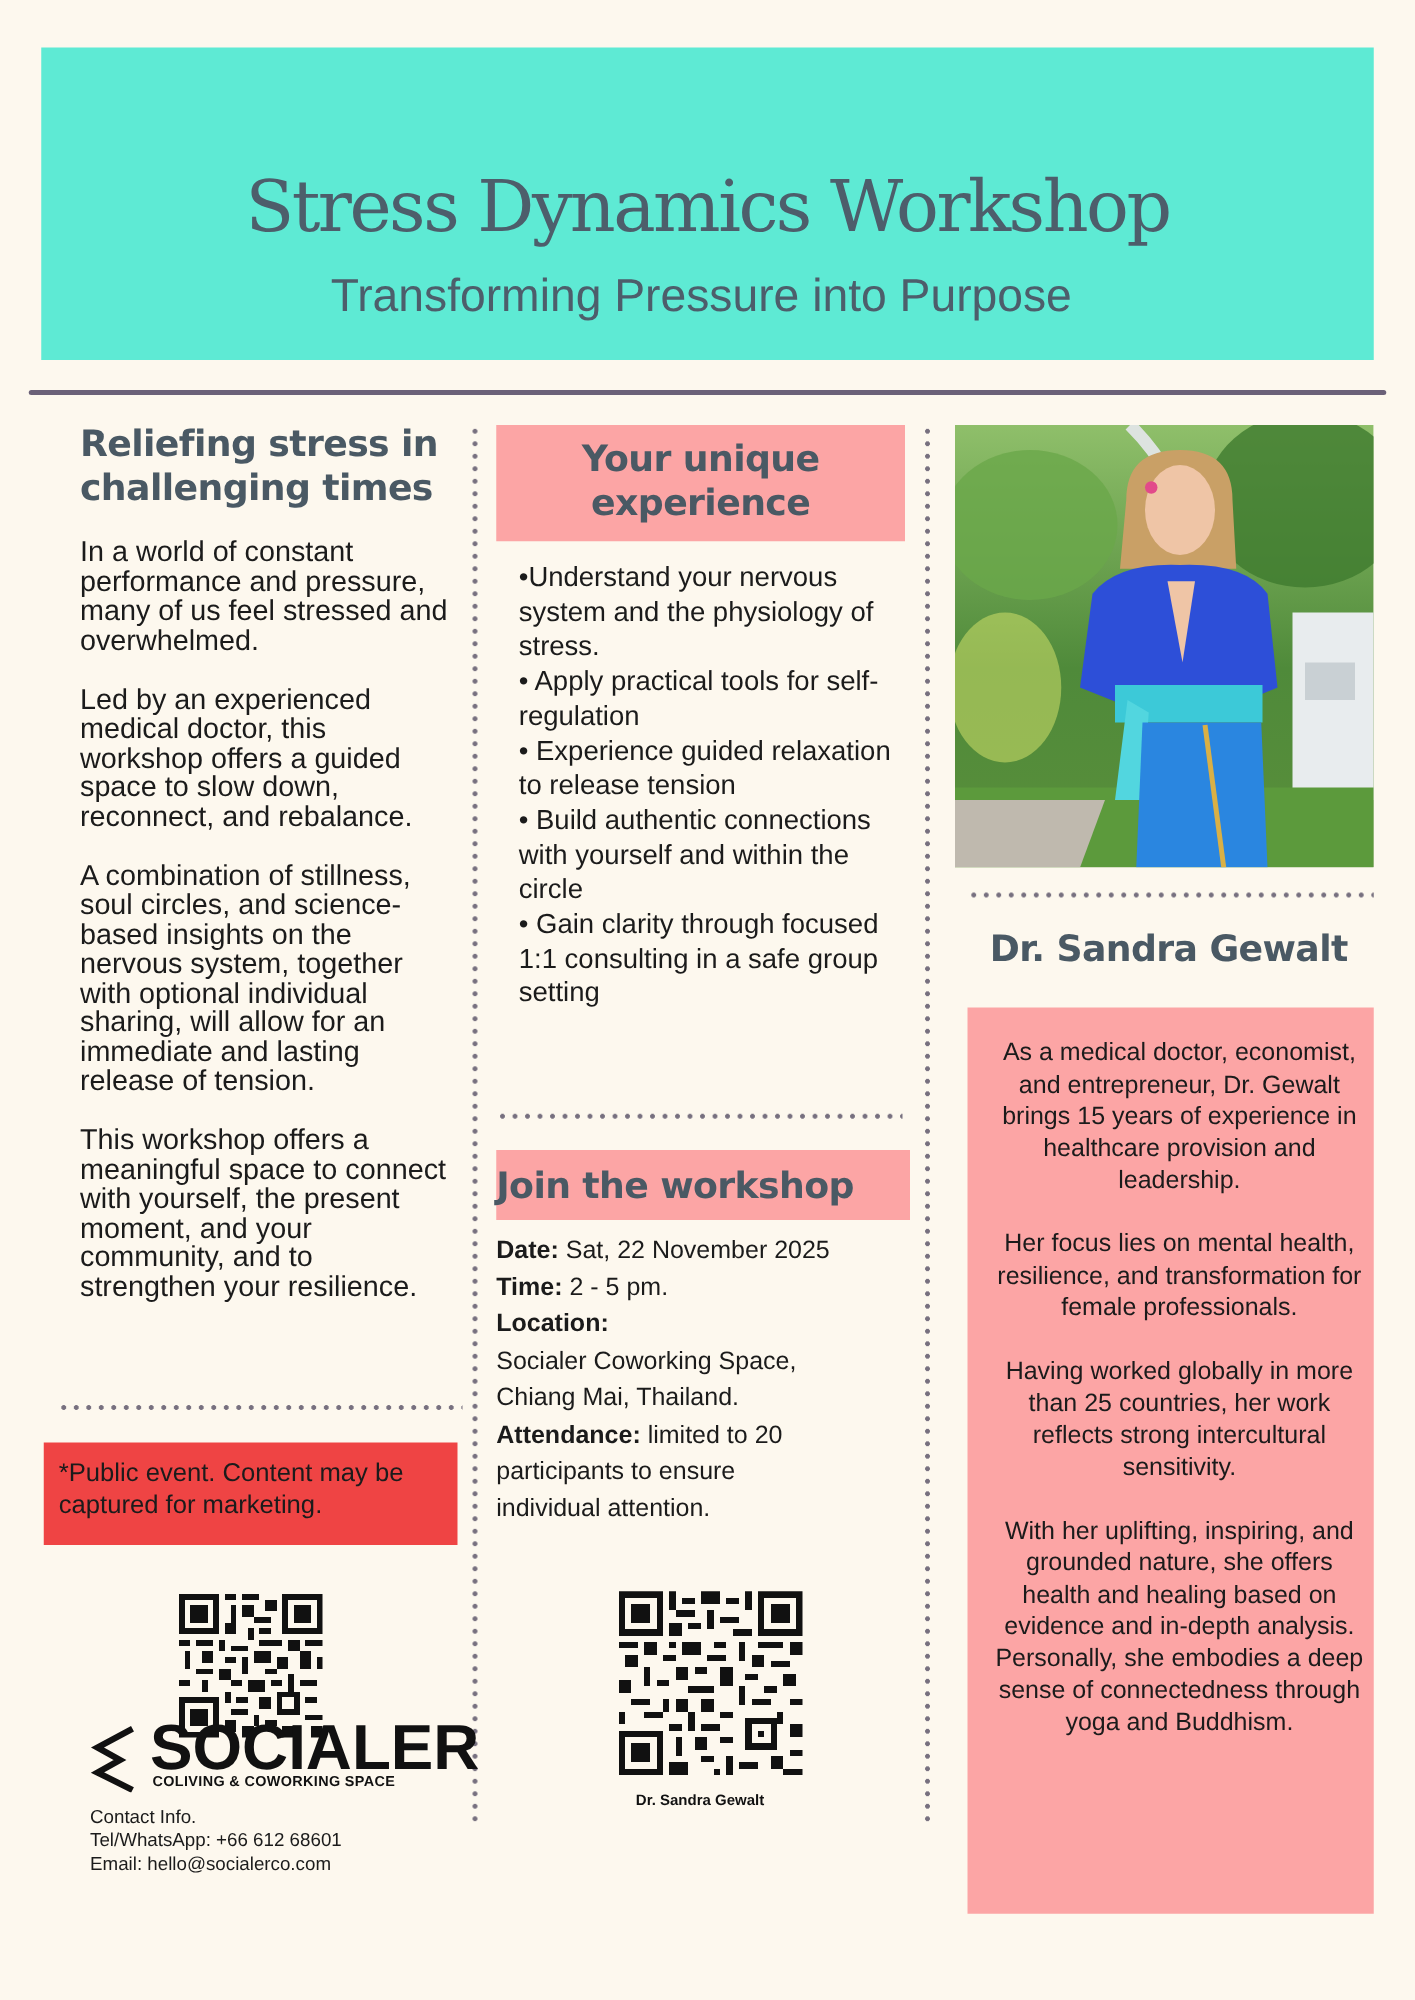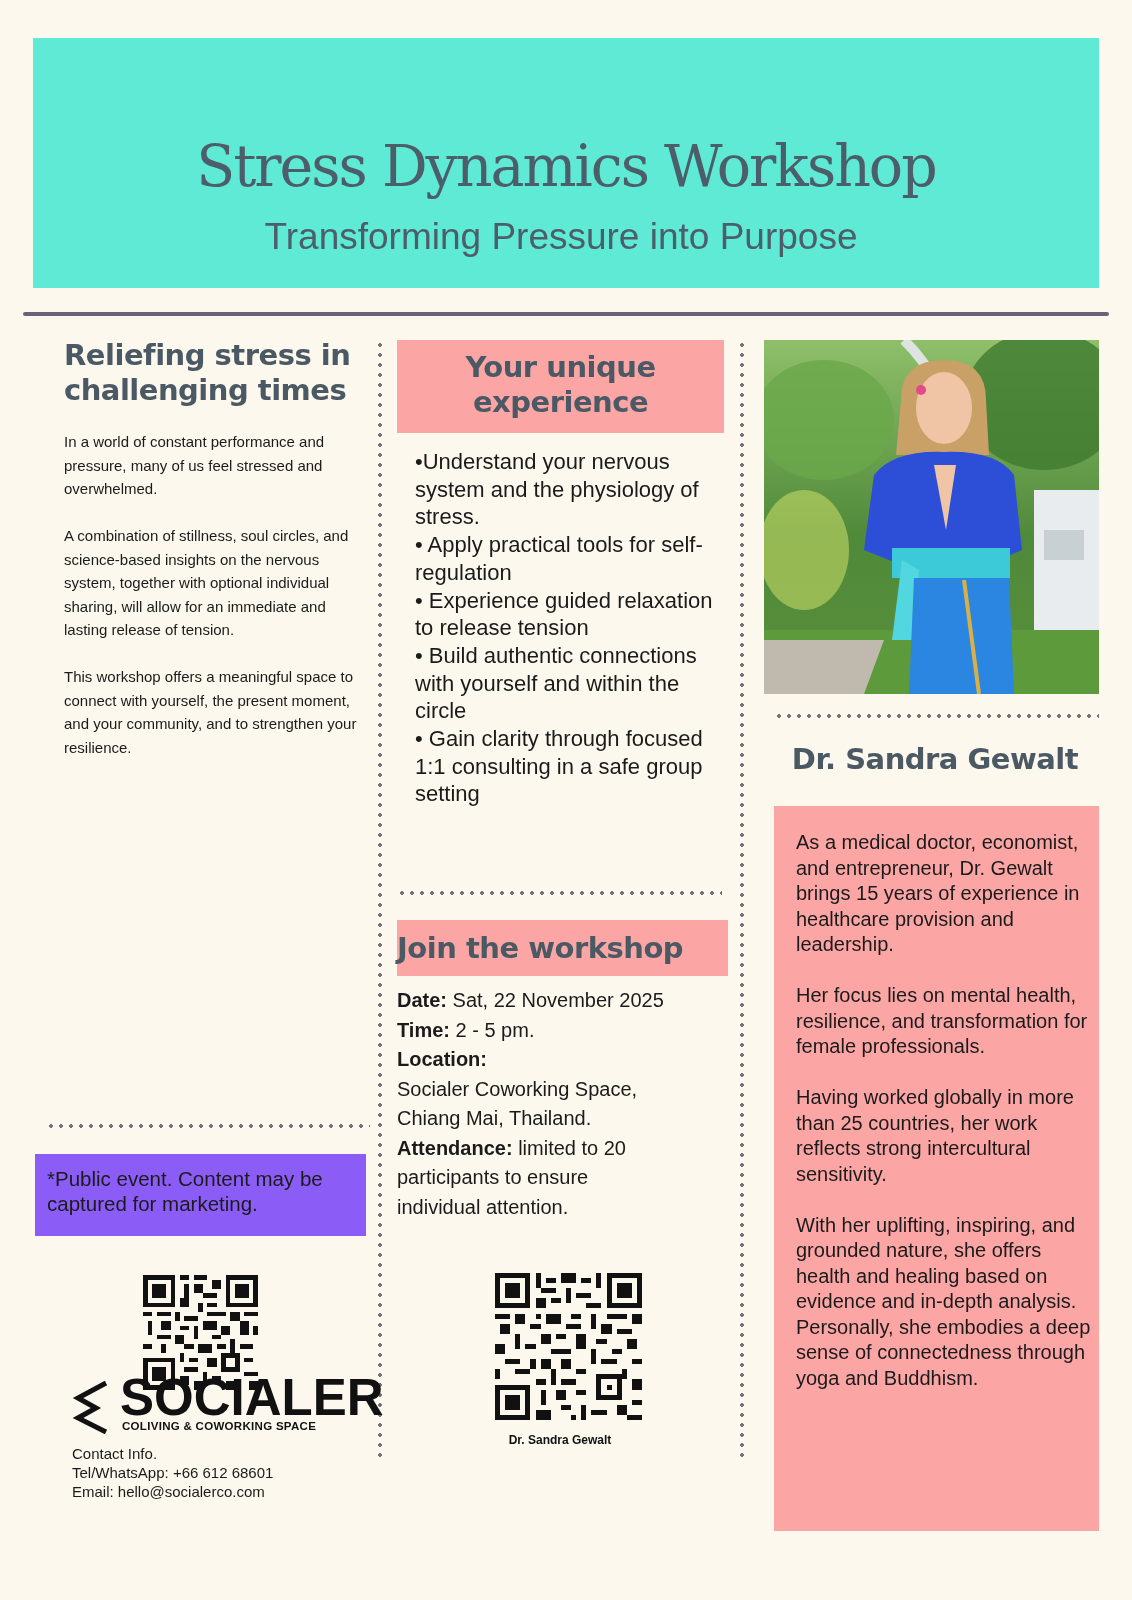--- a/index.html
+++ b/index.html
@@ -53,28 +53,28 @@
   .h2 {
     font-family: "DejaVu Sans", sans-serif; font-weight: bold;
     color: #4a5964; letter-spacing: -0.5px;
   }
   .left-heading {
     left: 64px; top: 338px; width: 300px;
     font-size: 29px; line-height: 35px;
   }
   .body-text {
     font-family: "Liberation Sans", sans-serif;
-    font-size: 15px; line-height: 23.5px; color: #1b1b1b;
+    font-size: 23px; line-height: 23.5px; color: #1b1b1b;
   }
   .left-paras { left: 64px; top: 430px; width: 300px; }
   .left-paras p { margin-bottom: 23.5px; }
 
   .notice {
     left: 35px; top: 1154px; width: 331px; height: 82px;
-    background: #8b5cf6;
+    background: #ef4444;
     font-family: "Liberation Sans", sans-serif;
     font-size: 20.5px; line-height: 25px;
     padding: 12px 0 0 12px; color: #1b1b1b;
   }
 
   
   .qr { background: #fdf8ee; }
   .qr svg { display: block; }
 
   .logo { left: 72px; top: 1378px; width: 270px; height: 60px; }
@@ -116,39 +116,40 @@
   }
 
   
   .photo {
     left: 764px; top: 340px; width: 335px; height: 354px; overflow: hidden;
   }
   .name {
     left: 760px; top: 742px; width: 350px; text-align: center;
     font-size: 29px; line-height: 35px;
   }
-  .bio-box { left: 774px; top: 806px; width: 325px; height: 725px; }
+  .bio-box { left: 774px; top: 806px; width: 325px; height: 725px; text-align: center; }
   .bio-text { position: absolute; left: 22px; top: 24px; width: 295px; font-size: 20px; line-height: 25.5px; }
   .bio-text p { margin-bottom: 25.5px; }
 </style>
 </head>
 <body>
 
 <div class="banner">
   <div class="banner-title">Stress Dynamics Workshop</div>
   <div class="banner-subtitle">Transforming Pressure into Purpose</div>
 </div>
 <div class="rule"></div>
 
 <div class="vdots" style="left:378px; top:340px; height:1120px;"></div>
 <div class="vdots" style="left:740px; top:340px; height:1120px;"></div>
 
 <div class="abs h2 left-heading">Reliefing stress in challenging times</div>
 <div class="abs body-text left-paras">
   <p>In a world of constant performance and pressure, many of us feel stressed and overwhelmed.</p>
+  <p>Led by an experienced medical doctor, this workshop offers a guided space to slow down, reconnect, and rebalance.</p>
   <p>A combination of stillness, soul circles, and science-based insights on the nervous system, together with optional individual sharing, will allow for an immediate and lasting release of tension.</p>
   <p>This workshop offers a meaningful space to connect with yourself, the present moment, and your community, and to strengthen your resilience.</p>
 </div>
 <div class="hdots" style="left:46px; top:1124px; width:324px;"></div>
 <div class="abs notice">*Public event. Content may be captured for marketing.</div>
 
 <div class="abs qr" style="left:143px; top:1275px; width:115px; height:115px;">
   <svg width="115" height="115" viewBox="0 0 25 25" shape-rendering="crispEdges">
     <rect width="25" height="25" fill="#fdf8ee"></rect>
     <g fill="#111">

